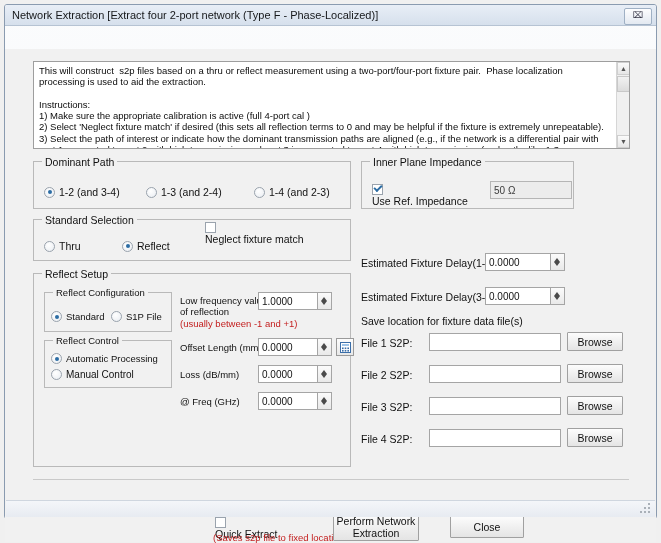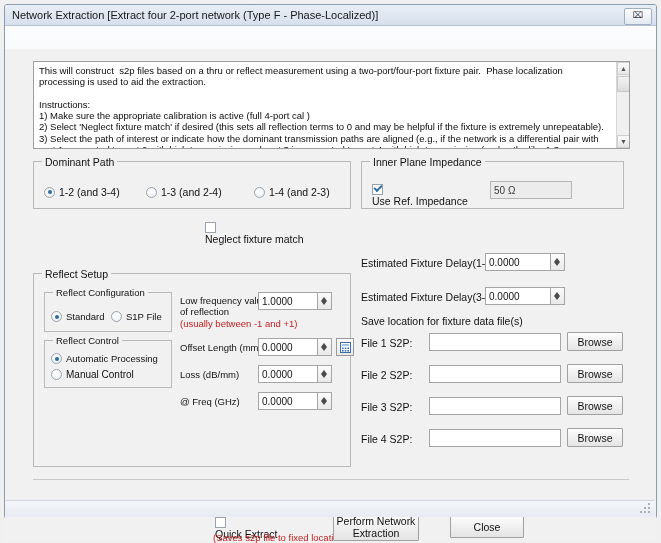--- a/index.html
+++ b/index.html
@@ -324,20 +324,31 @@
         <div class="radio" style="left:112px; top:24px;">
           <span class="dot"></span>
           <span class="txt">1-3  (and 2-4)</span>
         </div>
         <div class="radio" style="left:220px; top:24px;">
           <span class="dot"></span>
           <span class="txt">1-4  (and 2-3)</span>
         </div>
       </div>
 
+      <div class="group" style="left:28px; top:170px; width:318px; height:42px;">
+        <div class="group-title">Standard Selection</div>
+        <div class="radio" style="left:10px; top:20px;">
+          <span class="dot"></span>
+          <span class="txt">Thru</span>
+        </div>
+        <div class="radio on" style="left:88px; top:20px;">
+          <span class="dot"></span>
+          <span class="txt">Reflect</span>
+        </div>
+      </div>
 
       <div class="check" style="left:200px; top:173px;">
         <span class="box"></span>
         <span class="txt">Neglect fixture match</span>
       </div>
 
       <div class="group" style="left:28px; top:224px; width:318px; height:194px;">
         <div class="group-title">Reflect Setup</div>
 
         <div class="group" style="left:10px; top:18px; width:128px; height:40px;">
@@ -400,21 +411,21 @@
           </div>
 
         <div class="lbl lbl-sm" style="left:146px; top:122px;">@ Freq (GHz)</div>
         <div class="field" style="left:224px; top:118px; width:60px;">0.0000</div>
         <div class="spin" style="left:284px; top:118px;">
             <i class="a"></i>
             <i class="b"></i>
           </div>
       </div>
 
-      <div class="group" style="left:356px; top:112px; width:263px; height:48px;">
+      <div class="group" style="left:356px; top:112px; width:213px; height:48px;">
         <div class="group-title">Inner Plane Impedance</div>
         <div class="check on" style="left:10px; top:22px;">
           <span class="box"></span>
           <span class="txt">Use Ref. Impedance</span>
         </div>
         <div class="field readonly" style="left:128px; top:19px; width:82px;">50 Ω</div>
       </div>
 
       <div class="lbl" style="left:356px; top:208px;">Estimated Fixture Delay(1-2) (ps)</div>
       <div class="field" style="left:480px; top:204px; width:66px;">0.0000</div>

